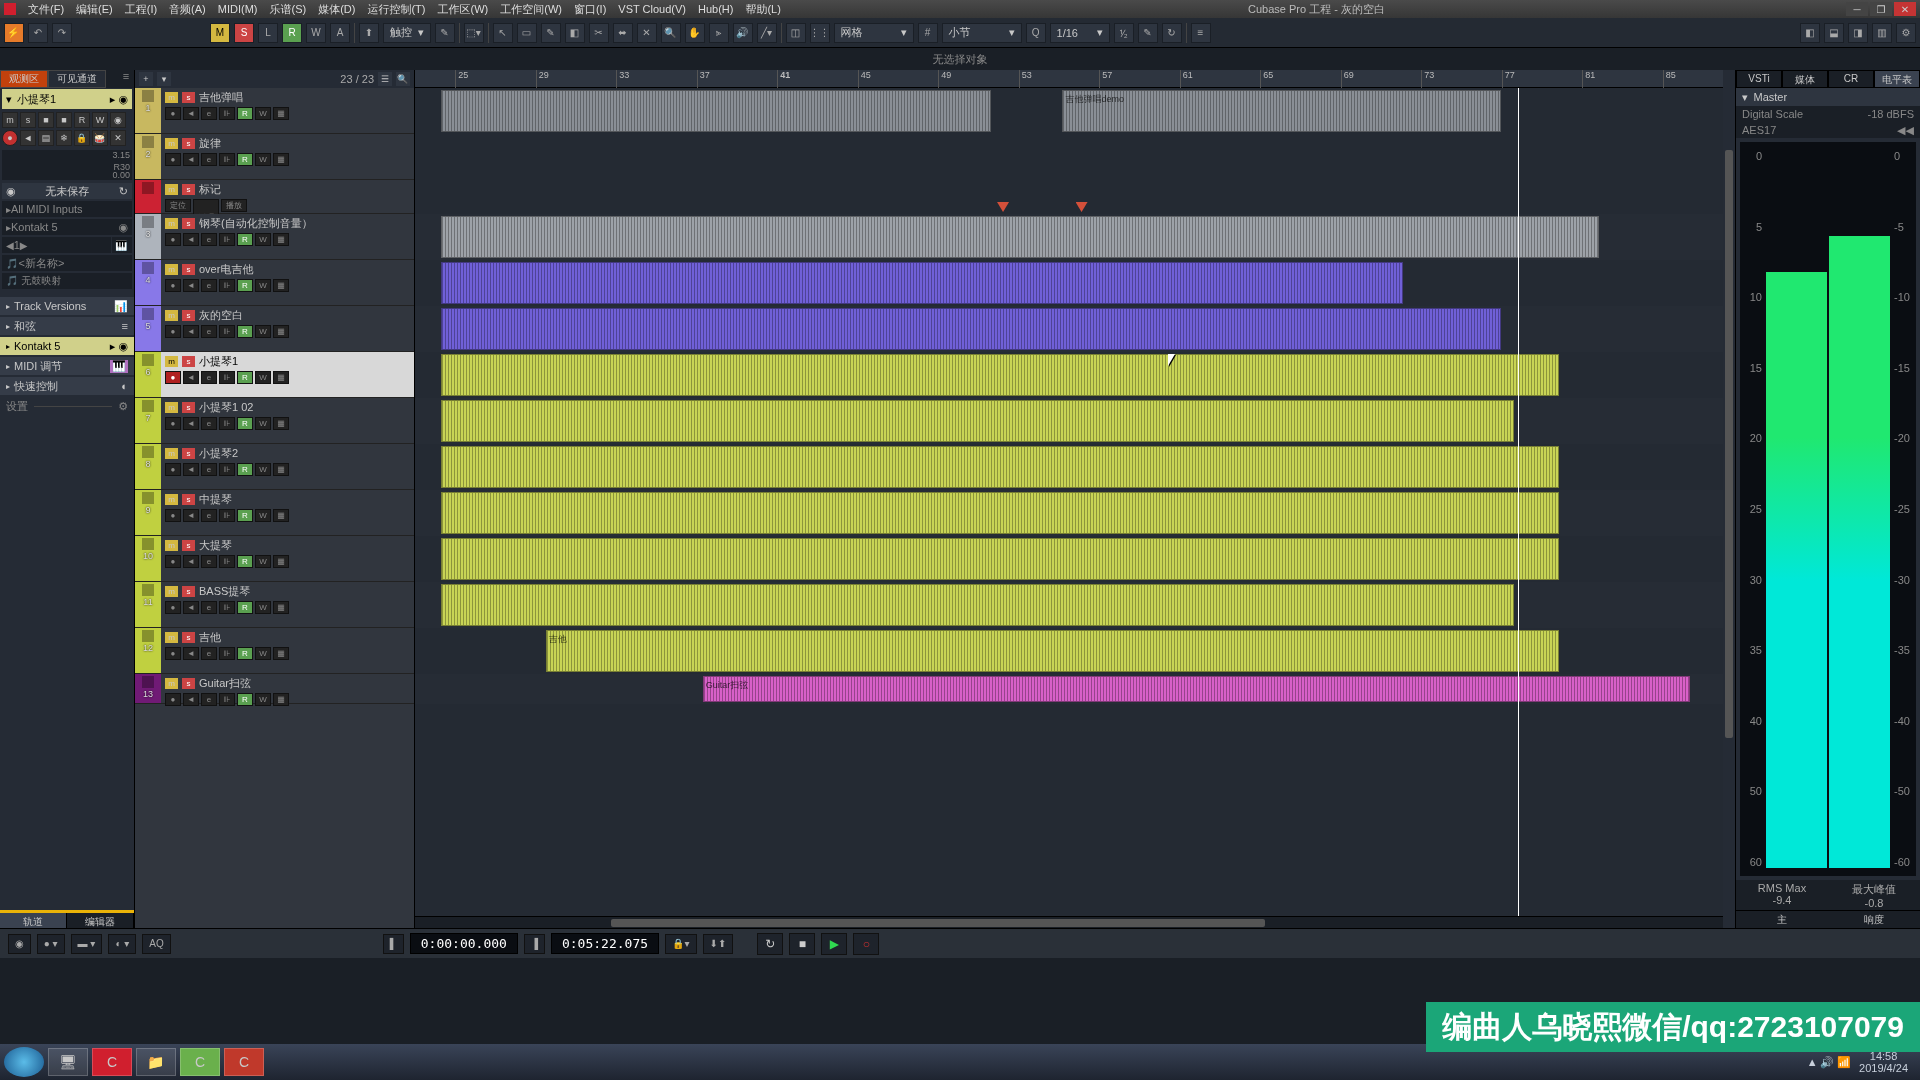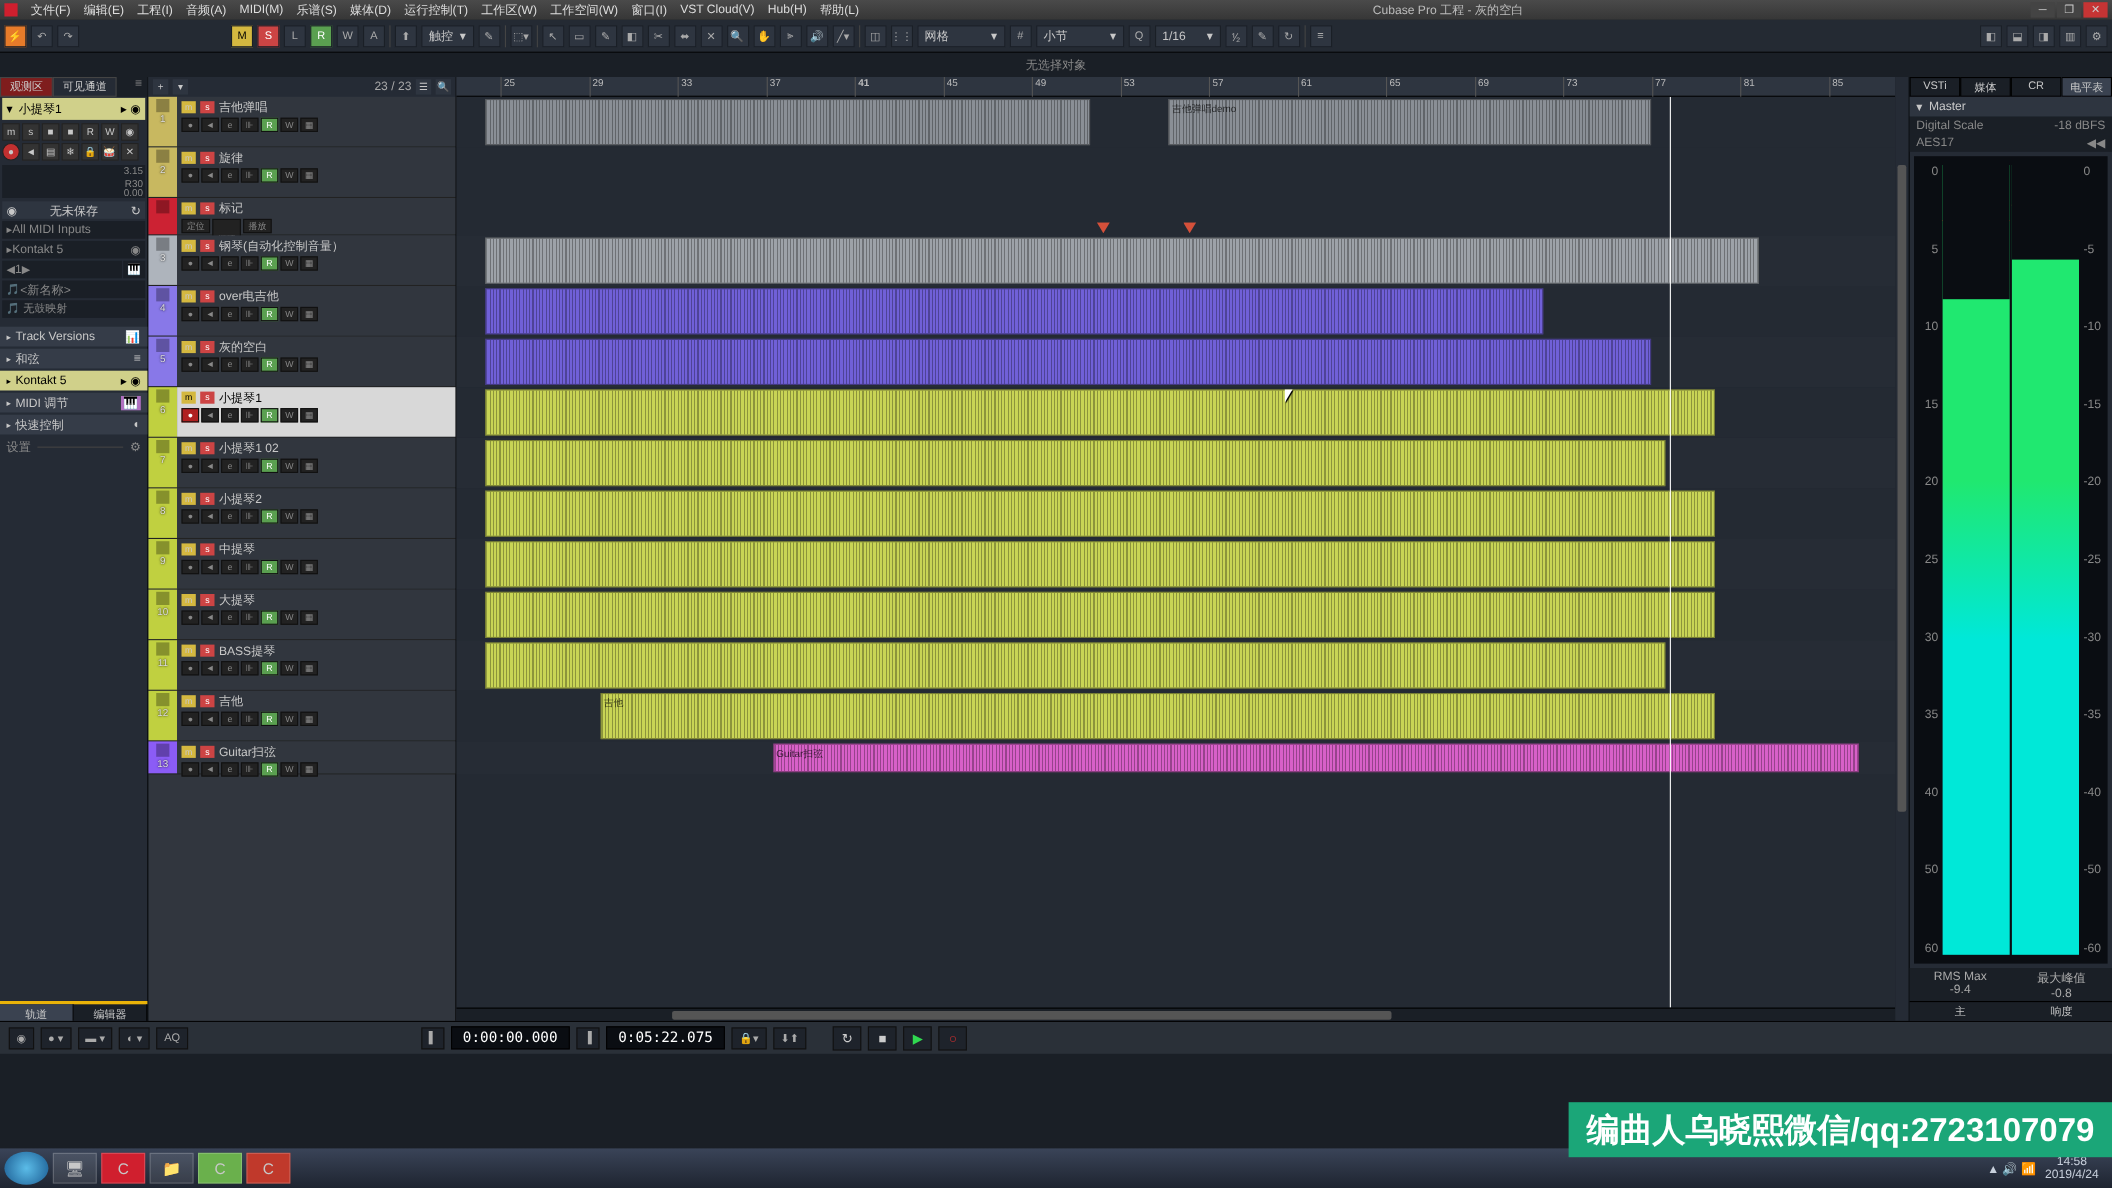--- a/index.html
+++ b/index.html
@@ -18,21 +18,21 @@
 .tbtn.red{background:#c44;color:#fff}
 .tbtn.green{background:#5aa050;color:#fff}
 .tdrop{height:20px;background:#2e3540;padding:0 6px;display:flex;align-items:center;gap:6px;border:1px solid #1a1f26;font-size:10px}
 .tsep{width:1px;height:20px;background:#444}
 .toolspace{flex:1}
 .infobar{height:22px;background:#1a1f26;display:flex;align-items:center;justify-content:center;color:#888;font-size:11px}
 .main{display:flex;height:858px}
 .leftpanel{width:135px;background:#252b35;border-right:1px solid #000;display:flex;flex-direction:column}
 .lp-tabs{display:flex;height:18px;background:#1a1f26}
 .lp-tab{padding:0 8px;background:#252b35;border:1px solid #444;font-size:10px;color:#ccc;display:flex;align-items:center}
-.lp-tab.active{background:#7f1d1d}
+.lp-tab.active{background:#c2410c}
 .lp-tabx{margin-left:auto;width:16px;text-align:center;color:#888}
 .lp-row{height:20px;background:#2e3540;margin:1px 2px;display:flex;align-items:center;padding:0 4px;font-size:10px;gap:3px}
 .lp-row.sel{background:#d0d08a;color:#000}
 .lp-row .tri{width:8px}
 .lp-rec{display:flex;gap:2px;margin:2px;flex-wrap:wrap}
 .lp-rec .rb{width:16px;height:16px;background:#333;border:1px solid #222;display:flex;align-items:center;justify-content:center;font-size:9px}
 .lp-rec .rb.rec{background:#c23030;border-radius:50%}
 .lp-slider{height:30px;background:#1a1f26;margin:2px;position:relative}
 .lp-slider .val{position:absolute;right:2px;font-size:9px;color:#888}
 .lp-input{height:16px;background:#1a1f26;margin:1px 2px;padding:0 4px;font-size:10px;color:#888;display:flex;align-items:center}
@@ -573,21 +573,21 @@
               <span class="b">◄</span>
               <span class="b">e</span>
               <span class="b">⊪</span>
               <span class="b r">R</span>
               <span class="b">W</span>
               <span class="b">▦</span>
             </div>
           </div>
         </div>
         <div class="track" style="height: 30px;">
-          <div class="colorbar" style="background: #8b5cf6;">
+          <div class="colorbar" style="background: #701a75;">
             <div style="width: 12px; height: 12px; background: rgba(0, 0, 0, 0.3);"></div>
             <div class="num">13</div>
           </div>
           <div class="body">
             <div class="tname">
               <span class="b" style="width:13px;height:11px;background:#d4b840;display:inline-flex;align-items:center;justify-content:center;font-size:8px">m</span> 
               <span class="b" style="width:13px;height:11px;background:#c44;display:inline-flex;align-items:center;justify-content:center;font-size:8px;color:#fff">s</span> 
               <span>Guitar扫弦</span>
             </div>
             <div class="btns">

